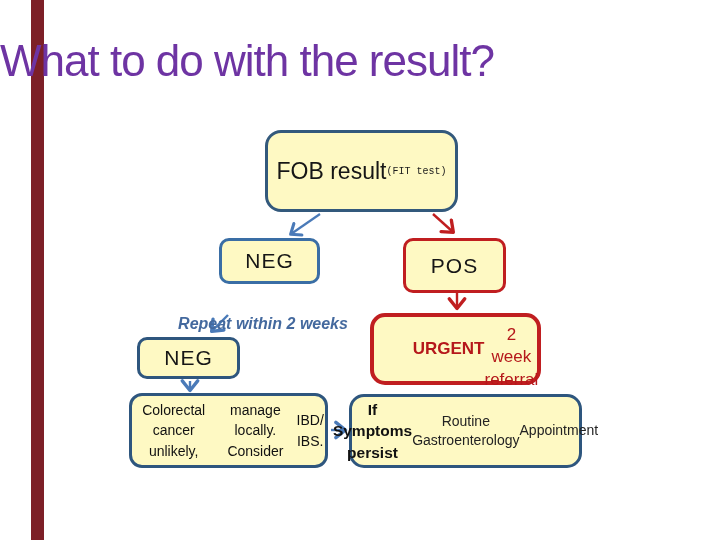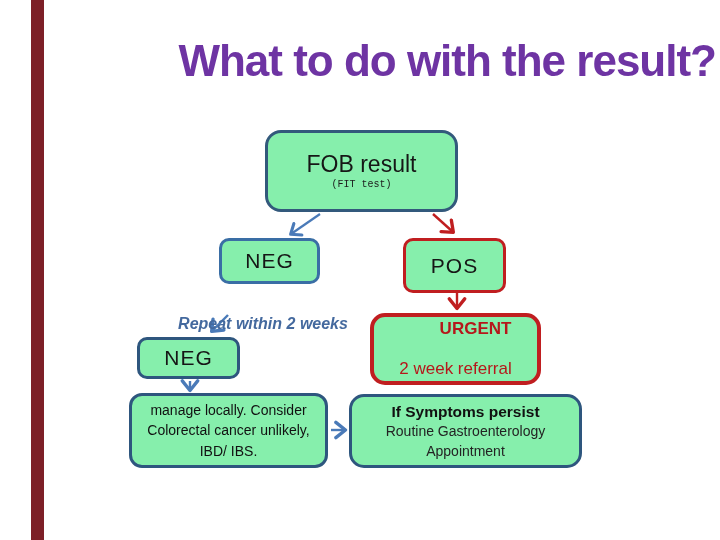--- a/index.html
+++ b/index.html
@@ -21,33 +21,33 @@
     width: 13px;
     height: 540px;
     background: #7d2027;
   }
 
   .slide-title {
     position: absolute;
     left: 0;
     right: 4px;
     top: 36px;
-    text-align: right;
+    text-align: left;
     font-size: 44px;
-    font-weight: bold;
+    font-weight: normal;
     letter-spacing: -1px;
     color: #6e34a3;
     white-space: nowrap;
   }
 
   .fc-box {
     position: absolute;
-    background: #86efac;
+    background: #fef9c3;
     display: flex;
-    flex-direction: column;
+    flex-direction: row;
     align-items: center;
     justify-content: center;
     text-align: center;
     color: #161616;
   }
 
   .fob-box {
     left: 265px; top: 130px; width: 193px; height: 82px;
     border: 3px solid #33597c; border-radius: 16px;
   }
@@ -156,22 +156,22 @@
   <div class="fc-box neg2-box">
     <span>NEG</span>
   </div>
 
   <div class="fc-box urgent-box">
     <div class="l1">URGENT</div>
     <div class="l2">2 week referral</div>
   </div>
 
   <div class="fc-box manage-box">
+    <div>Colorectal cancer unlikely,</div>
     <div>manage locally. Consider</div>
-    <div>Colorectal cancer unlikely,</div>
     <div>IBD/ IBS.</div>
   </div>
 
   <div class="fc-box referral-box">
     <div class="l1">If Symptoms persist</div>
     <div>Routine Gastroenterology</div>
     <div>Appointment</div>
   </div>
 
 </div>

